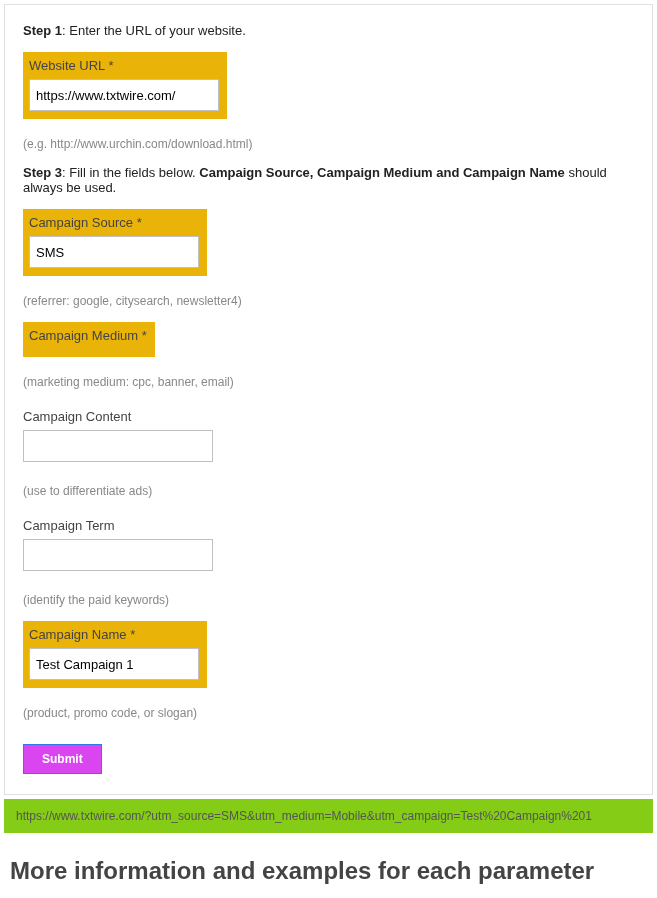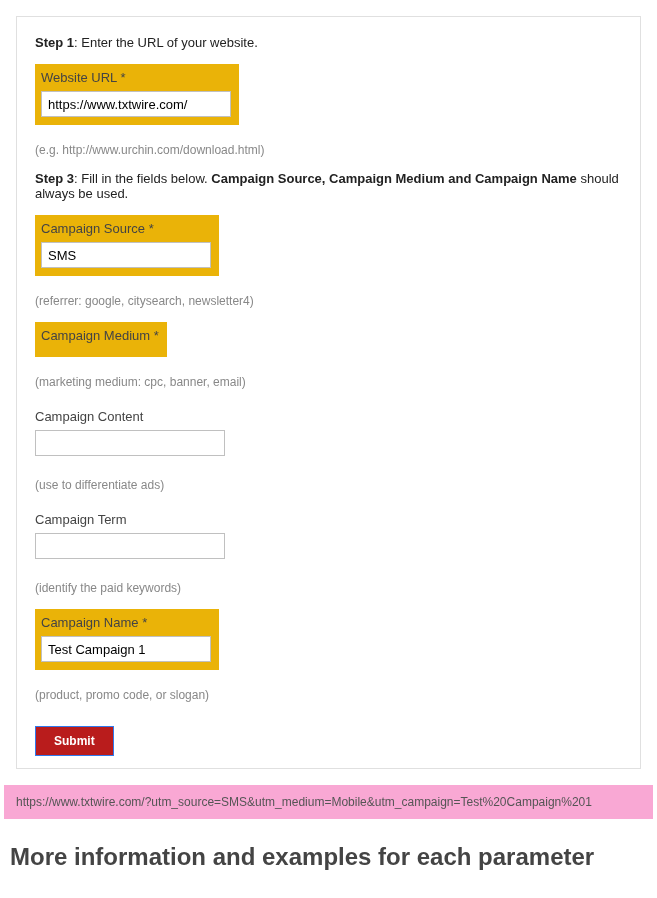--- a/index.html
+++ b/index.html
@@ -1,27 +1,27 @@
 <!DOCTYPE html>
 <html><head>
   <meta charset="utf-8">
   <style>
     * { box-sizing: border-box; margin: 0; padding: 0; }
     body { font-family: Arial, sans-serif; font-size: 13px; color: #333; width: 657px; }
-    .form-container { border: 1px solid #e0e0e0; padding: 18px 18px 12px 18px; margin: 16px; }
+    .form-container { border: 1px solid #e0e0e0; padding: 18px 18px 20px 18px; margin: 4px; }
     .step-intro { margin-bottom: 14px; color: #222; }
     .step-intro strong { font-weight: bold; }
     .field-group { margin-bottom: 14px; }
     .field-group.required { background: #eab308; padding: 6px 8px 8px 6px; display: inline-block; }
     .field-group.optional { padding: 6px 0 8px 0; }
     .field-label { font-size: 13px; color: #444; margin-bottom: 6px; display: block; }
-    .field-input { width: 190px; height: 26px; border: 1px solid #c0c0c0; padding: 3px 6px; font-size: 13px; font-family: Arial, sans-serif; background: #fff; }
+    .field-input { width: 190px; height: 32px; border: 1px solid #c0c0c0; padding: 3px 6px; font-size: 13px; font-family: Arial, sans-serif; background: #fff; }
     .field-hint { color: #888; font-size: 12px; margin-top: 4px; margin-bottom: 14px; }
-    .submit-btn { background: #b91c1c; color: #fff; border: 1px solid #3079ed; padding: 7px 18px; font-size: 12px; font-weight: bold; cursor: pointer; margin-top: 10px; }
-    .result-url { background: #f9a8d4; padding: 10px 12px; margin: 4px 4px 24px 4px; font-size: 12px; color: #555; word-break: break-all; }
+    .submit-btn { background: #d946ef; color: #fff; border: 1px solid #3079ed; padding: 7px 18px; font-size: 12px; font-weight: bold; cursor: pointer; margin-top: 10px; }
+    .result-url { background: #84cc16; padding: 10px 12px; margin: 4px 4px 24px 4px; font-size: 12px; color: #555; word-break: break-all; }
     .section-title { font-family: "Helvetica Neue", Arial, sans-serif; font-size: 24px; font-weight: bold; color: #444; margin: 4px 0 24px 10px; }
   </style>
 </head>
 <body>
 
 <div class="form-container">
 
   <div class="step-intro">
     <strong>Step 1</strong><span>: Enter the URL of your website.</span>
   </div>

